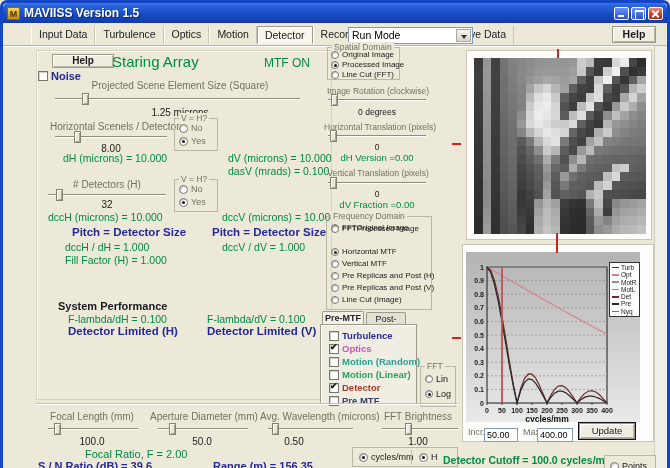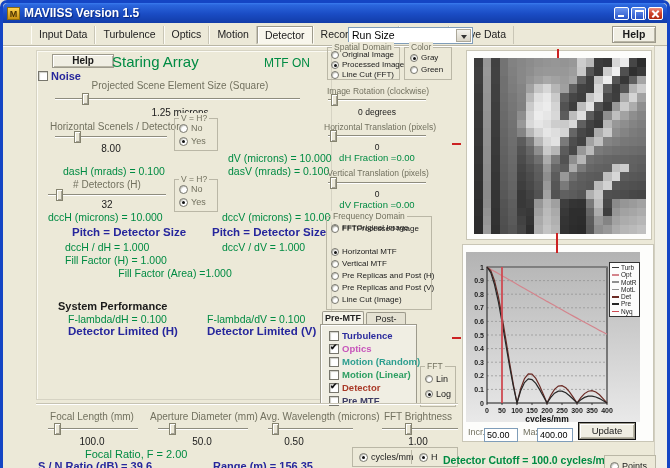--- a/index.html
+++ b/index.html
@@ -83,21 +83,21 @@
       <div class="mtab">Input Data</div>
       <div class="mtab">Turbulence</div>
       <div class="mtab">Optics</div>
       <div class="mtab">Motion</div>
       <div class="mtab act">Detector</div>
       <div class="mtab">Reconstruction</div>
       <div class="mtab">Display</div>
       <div class="mtab">Save Data</div>
     </div>
     <div class="combo">
-      <span>Run Size</span>
+      <span>Run Mode</span>
       <span class="arrowbtn"></span>
     </div>
     <div class="sep"></div>
   </div>
   <div class="abs btn" style="left:612px;top:26px;width:44px;height:17px;line-height:15px">Help</div>
 
   <div class="abs panel" style="left:36px;top:50px;width:296px;height:350px"></div>
 
   <div class="abs btn" style="left:52px;top:54px;width:62px;height:14px;line-height:12px;font-size:10px">Help</div>
   <div class="abs grn s15 nw" style="left:112px;top:53px">Staring Array</div>
@@ -126,22 +126,22 @@
     <div class="rrow s9" style="position:absolute;left:4px;top:4px">
         <span class="radio"></span>
         <span class="gry">No</span>
       </div>
     <div class="rrow s9" style="position:absolute;left:4px;top:17px">
         <span class="radio sel"></span>
         <span class="gry">Yes</span>
       </div>
   </div>
 
+  <div class="abs grn s105 nw" style="left:63px;top:152px">dH (microns) = 10.000</div>
   <div class="abs grn s105 nw" style="left:228px;top:152px">dV (microns) = 10.000</div>
-  <div class="abs grn s105 nw" style="left:63px;top:165px">dasH (mrads) = 0.100</div>
   <div class="abs grn s105 nw" style="left:228px;top:165px">dasV (mrads) = 0.100</div>
 
   <div class="abs gry s10 ctr nw" style="left:48px;top:179px;width:118px"># Detectors (H)</div>
   <div class="abs slider" style="left:48px;top:188px;width:118px">
     <div class="track"></div>
     <div class="thumb" style="left:7%"></div>
   </div>
   <div class="abs blk s10 ctr" style="left:48px;top:199px;width:118px">32</div>
 
   <div class="grp" style="left:174px;top:179px;width:44px;height:33px">
@@ -158,21 +158,20 @@
 
   <div class="abs grn s105 nw" style="left:48px;top:211px">dccH (microns) = 10.000</div>
   <div class="abs grn s105 nw" style="left:222px;top:211px">dccV (microns) = 10.000</div>
 
   <div class="abs nvy nw" style="left:72px;top:226px;font-size:11.5px">Pitch = Detector Size</div>
   <div class="abs nvy nw" style="left:212px;top:226px;font-size:11.5px">Pitch = Detector Size</div>
 
   <div class="abs grn s105 nw" style="left:65px;top:241px">dccH / dH = 1.000</div>
   <div class="abs grn s105 nw" style="left:222px;top:241px">dccV / dV = 1.000</div>
   <div class="abs grn s105 nw" style="left:65px;top:254px">Fill Factor (H) = 1.000</div>
-  <div class="abs grn s105 ctr nw" style="left:75px;top:267px;width:200px">Fill Factor (Area) =1.000</div>
 
   <div class="abs blk s11 nw" style="left:58px;top:300px;font-weight:bold">System Performance</div>
   <div class="abs grn s105 nw" style="left:68px;top:313px">F-lambda/dH = 0.100</div>
   <div class="abs grn s105 nw" style="left:207px;top:313px">F-lambda/dV = 0.100</div>
   <div class="abs nvy nw" style="left:68px;top:325px;font-size:11.5px">Detector Limited (H)</div>
   <div class="abs nvy nw" style="left:207px;top:325px;font-size:11.5px">Detector Limited (V)</div>
 
   <div class="grp" style="left:327px;top:47px;width:73px;height:33px">
     <span class="glbl">Spatial Domain</span>
     <div class="rrow s8" style="position:absolute;left:3px;top:2px">
@@ -181,46 +180,35 @@
       </div>
     <div class="rrow s8" style="position:absolute;left:3px;top:12px">
         <span class="radio sel" style="width:8px;height:8px"></span>
         <span class="blk">Processed Image</span>
       </div>
     <div class="rrow s8" style="position:absolute;left:3px;top:22px">
         <span class="radio" style="width:8px;height:8px"></span>
         <span class="blk">Line Cut (FFT)</span>
       </div>
   </div>
-  <div class="grp" style="left:404px;top:47px;width:48px;height:33px">
-    <span class="glbl">Color</span>
-    <div class="rrow s8" style="position:absolute;left:5px;top:5px">
-        <span class="radio sel" style="width:8px;height:8px"></span>
-        <span class="blk">Gray</span>
-      </div>
-    <div class="rrow s8" style="position:absolute;left:5px;top:17px">
-        <span class="radio" style="width:8px;height:8px"></span>
-        <span class="blk">Green</span>
-      </div>
-  </div>
 
   <div class="abs gry ctr nw" style="left:326px;top:86px;width:104px;font-size:8.5px">Image Rotation (clockwise)</div>
   <div class="abs slider" style="left:328px;top:93px;width:98px">
     <div class="track"></div>
       <div class="thumb" style="left:3%"></div>
   </div>
   <div class="abs blk ctr" style="left:328px;top:107px;width:98px;font-size:8.5px">0 degrees</div>
 
   <div class="abs gry ctr nw" style="left:324px;top:122px;width:108px;font-size:8.5px">Horizontal Translation (pixels)</div>
   <div class="abs slider" style="left:328px;top:129px;width:98px">
     <div class="track"></div>
       <div class="thumb" style="left:2%"></div>
   </div>
   <div class="abs blk ctr" style="left:328px;top:142px;width:98px;font-size:8.5px">0</div>
-  <div class="abs grn ctr nw" style="left:328px;top:152px;width:98px;font-size:9.5px">dH Fraction =0.00</div>
+  <div class="abs grn ctr nw" style="left:328px;top:152px;width:98px;font-size:9.5px">dH Version =0.00</div>
 
   <div class="abs gry ctr nw" style="left:324px;top:168px;width:108px;font-size:8.5px">Vertical Translation (pixels)</div>
   <div class="abs slider" style="left:328px;top:176px;width:98px">
     <div class="track"></div>
       <div class="thumb" style="left:2%"></div>
   </div>
   <div class="abs blk ctr" style="left:328px;top:189px;width:98px;font-size:8.5px">0</div>
   <div class="abs grn ctr nw" style="left:328px;top:199px;width:98px;font-size:9.5px">dV Fraction =0.00</div>
 
   <div class="grp" style="left:326px;top:216px;width:106px;height:94px">

